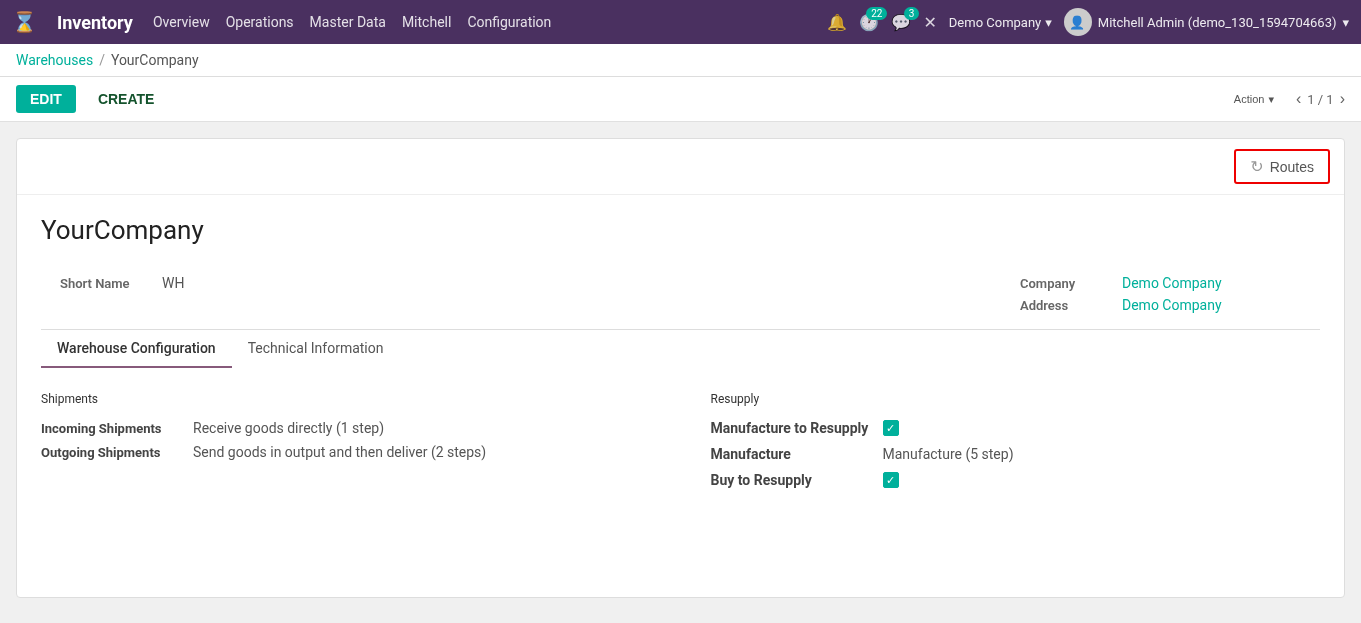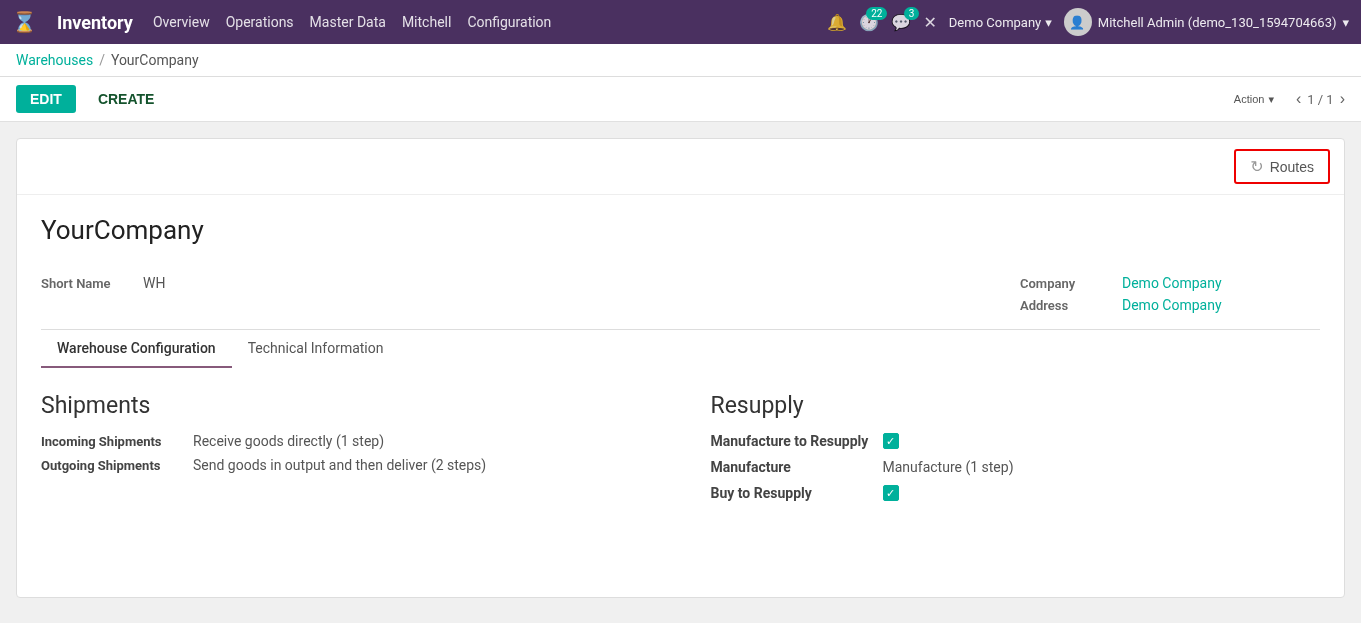--- a/index.html
+++ b/index.html
@@ -136,20 +136,21 @@
     .record-header {
       padding: 20px 24px 10px;
     }
     .record-title { font-size: 26px; font-weight: 400; color: #222; margin-bottom: 20px; }
 
     
     .fields-row {
       display: flex;
       gap: 60px;
       padding: 0 24px 16px;
+      margin-left: 19px;
     }
     .field-group { display: flex; flex-direction: column; gap: 6px; }
     .field-item { display: flex; gap: 12px; align-items: baseline; }
     .field-label { color: #666; font-weight: 600; font-size: 13px; min-width: 90px; }
     .field-value { color: #555; font-size: 14px; }
     .field-value-link { color: #00b09b; cursor: pointer; text-decoration: none; font-size: 14px; }
 
     
     .tabs-container {
       border-top: 1px solid #ddd;
@@ -172,21 +173,21 @@
 
     
     .tab-content {
       padding: 24px;
       display: flex;
       gap: 60px;
     }
 
     
     .section { flex: 1; }
-    .section-title { font-size: 23px; font-weight: 400; color: #333; margin-bottom: 14px; }
+    .section-title { font-size: 12px; font-weight: 400; color: #333; margin-bottom: 14px; }
     .section-row { display: flex; gap: 12px; margin-bottom: 8px; align-items: baseline; }
     .section-label { font-weight: 700; font-size: 13px; color: #444; min-width: 140px; }
     .section-value { color: #555; font-size: 14px; }
 
     
     .resupply-section { flex: 1; }
     .resupply-row { display: flex; gap: 12px; margin-bottom: 10px; align-items: center; }
     .resupply-label { font-weight: 700; font-size: 14px; color: #444; min-width: 160px; }
     .resupply-value { color: #555; font-size: 14px; }
     .checkbox-checked {
@@ -328,21 +329,21 @@
       <div class="resupply-section">
         <div class="section-title">Resupply</div>
 
         <div class="resupply-row">
           <span class="resupply-label">Manufacture to Resupply</span>
           <div class="checkbox-checked">✓</div>
         </div>
 
         <div class="resupply-row">
           <span class="resupply-label">Manufacture</span>
-          <span class="resupply-value">Manufacture (1 step)</span>
+          <span class="resupply-value">Manufacture (5 step)</span>
         </div>
 
         <div class="resupply-row">
           <span class="resupply-label">Buy to Resupply</span>
           <div class="checkbox-checked">✓</div>
         </div>
       </div>
 
     </div>
   </div>

